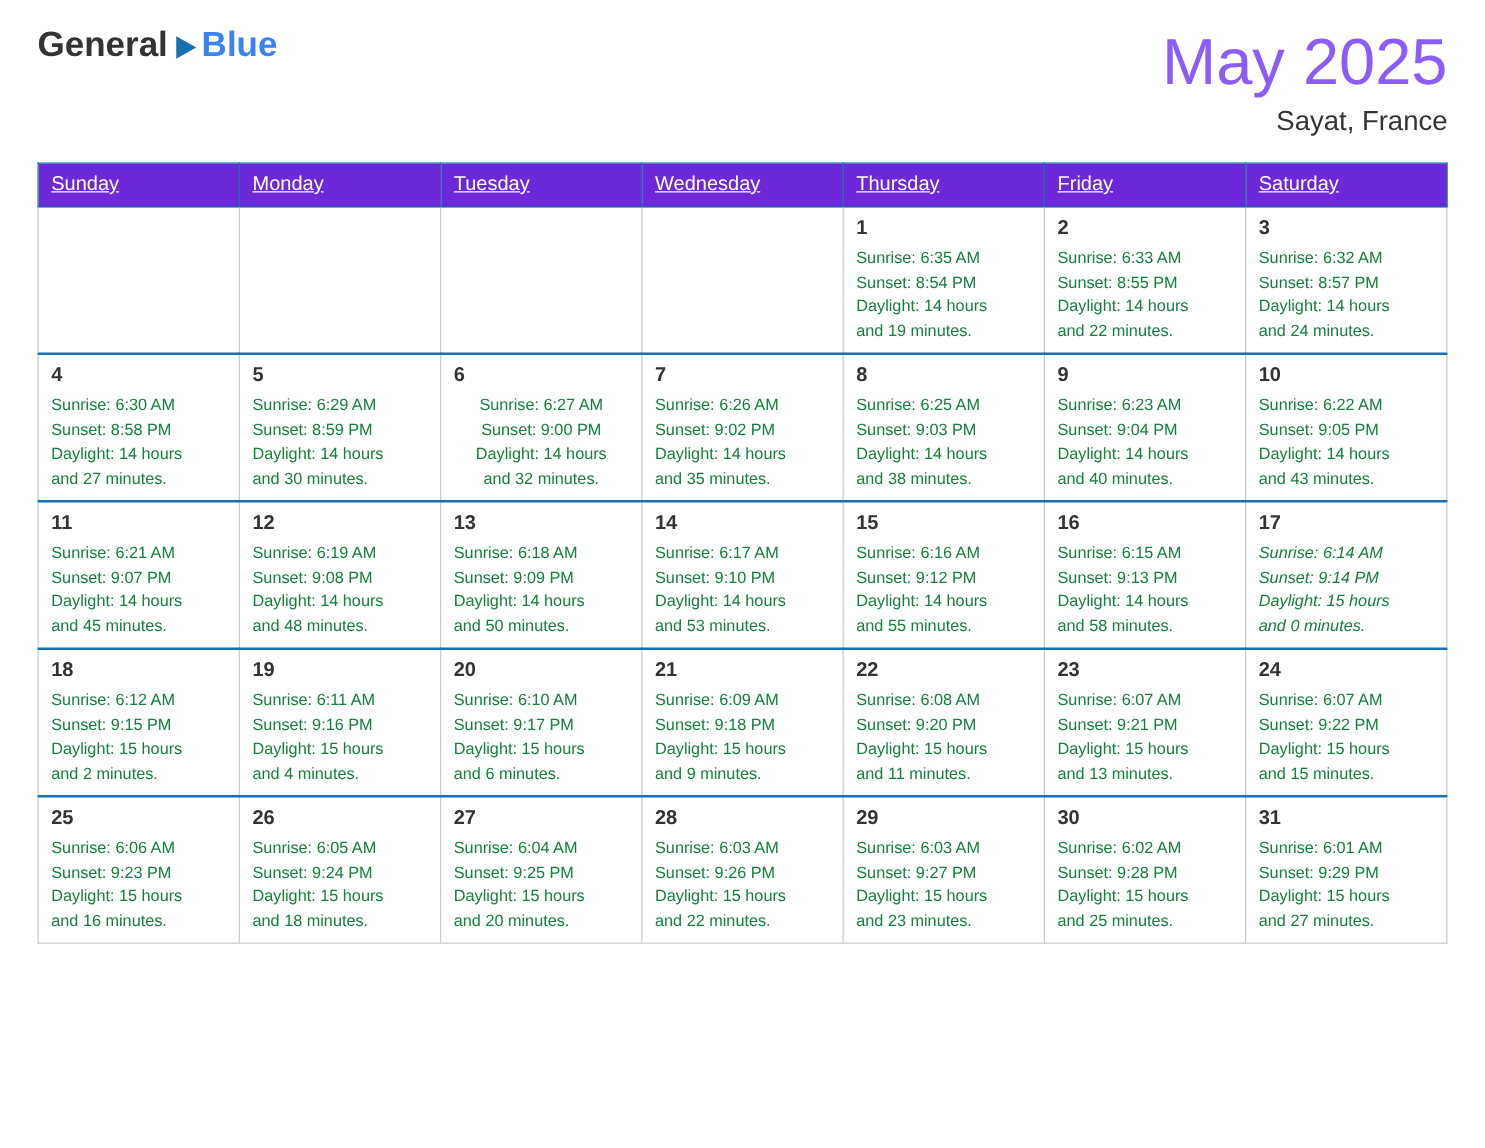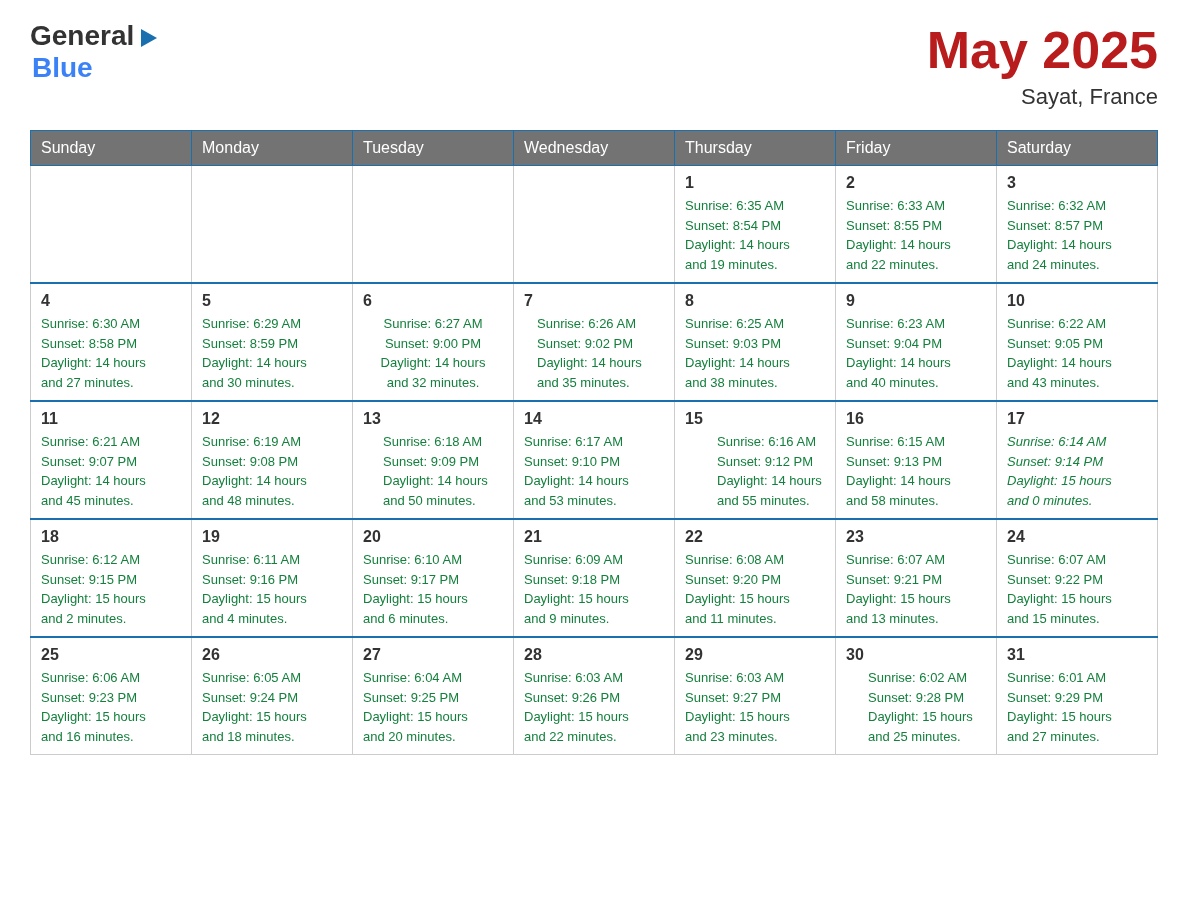--- a/index.html
+++ b/index.html
@@ -25,64 +25,64 @@
     }
 
     .logo-text-general {
       font-size: 28px;
       font-weight: bold;
       color: #333;
     }
 
     .logo-wrapper {
       display: flex;
-      flex-direction: column;
     }
 
     .logo-line1 {
       display: flex;
       align-items: center;
     }
 
     .logo-line2 {
       font-size: 28px;
       font-weight: bold;
       color: #3b82f6;
       margin-left: 2px;
     }
 
     .title-section {
       text-align: right;
     }
 
     .month-year {
       font-size: 52px;
-      font-weight: bold;
-      color: #b91c1c;
+      font-weight: normal;
+      color: #8b5cf6;
     }
 
     .location {
       font-size: 22px;
       color: #333;
       margin-top: 4px;
     }
 
     .calendar {
       width: 100%;
       border-collapse: collapse;
     }
 
     .calendar th {
-      background-color: #737373;
+      background-color: #6d28d9;
       color: #fff;
       padding: 8px 10px;
       text-align: left;
       font-size: 16px;
       font-weight: normal;
       border: 1px solid #1a6faf;
+      text-decoration: underline;
     }
 
     .calendar td {
       vertical-align: top;
       padding: 8px 10px;
       border: 1px solid #ccc;
       width: calc(100% / 7);
       min-height: 110px;
     }
 
@@ -193,21 +193,21 @@
         </td>
         <td>
           <div class="day-number">6</div>
           <div class="day-info" style="white-space: pre-line; text-align: center;">Sunrise: 6:27 AM
 Sunset: 9:00 PM
 Daylight: 14 hours
 and 32 minutes.</div>
         </td>
         <td>
           <div class="day-number">7</div>
-          <div class="day-info" style="white-space: pre-line; margin-left: 13px;">Sunrise: 6:26 AM
+          <div class="day-info" style="white-space: pre-line;">Sunrise: 6:26 AM
 Sunset: 9:02 PM
 Daylight: 14 hours
 and 35 minutes.</div>
         </td>
         <td>
           <div class="day-number">8</div>
           <div class="day-info" style="white-space: pre-line;">Sunrise: 6:25 AM
 Sunset: 9:03 PM
 Daylight: 14 hours
 and 38 minutes.</div>
@@ -237,35 +237,35 @@
         </td>
         <td>
           <div class="day-number">12</div>
           <div class="day-info" style="white-space: pre-line;">Sunrise: 6:19 AM
 Sunset: 9:08 PM
 Daylight: 14 hours
 and 48 minutes.</div>
         </td>
         <td>
           <div class="day-number">13</div>
-          <div class="day-info" style="white-space: pre-line; margin-left: 20px;">Sunrise: 6:18 AM
+          <div class="day-info" style="white-space: pre-line;">Sunrise: 6:18 AM
 Sunset: 9:09 PM
 Daylight: 14 hours
 and 50 minutes.</div>
         </td>
         <td>
           <div class="day-number">14</div>
           <div class="day-info" style="white-space: pre-line;">Sunrise: 6:17 AM
 Sunset: 9:10 PM
 Daylight: 14 hours
 and 53 minutes.</div>
         </td>
         <td>
           <div class="day-number">15</div>
-          <div class="day-info" style="white-space: pre-line; margin-left: 32px;">Sunrise: 6:16 AM
+          <div class="day-info" style="white-space: pre-line;">Sunrise: 6:16 AM
 Sunset: 9:12 PM
 Daylight: 14 hours
 and 55 minutes.</div>
         </td>
         <td>
           <div class="day-number">16</div>
           <div class="day-info" style="white-space: pre-line;">Sunrise: 6:15 AM
 Sunset: 9:13 PM
 Daylight: 14 hours
 and 58 minutes.</div>
@@ -360,21 +360,21 @@
         </td>
         <td>
           <div class="day-number">29</div>
           <div class="day-info" style="white-space: pre-line;">Sunrise: 6:03 AM
 Sunset: 9:27 PM
 Daylight: 15 hours
 and 23 minutes.</div>
         </td>
         <td>
           <div class="day-number">30</div>
-          <div class="day-info" style="white-space: pre-line; margin-left: 22px;">Sunrise: 6:02 AM
+          <div class="day-info" style="white-space: pre-line;">Sunrise: 6:02 AM
 Sunset: 9:28 PM
 Daylight: 15 hours
 and 25 minutes.</div>
         </td>
         <td>
           <div class="day-number">31</div>
           <div class="day-info" style="white-space: pre-line;">Sunrise: 6:01 AM
 Sunset: 9:29 PM
 Daylight: 15 hours
 and 27 minutes.</div>

